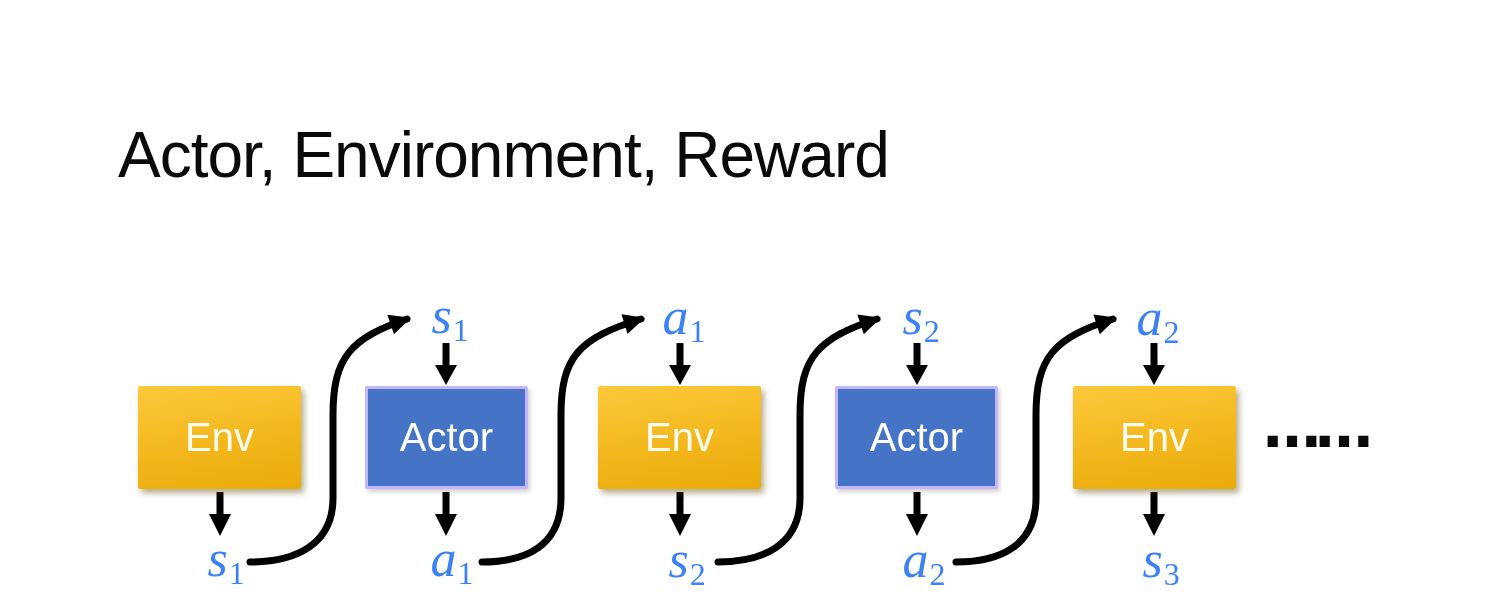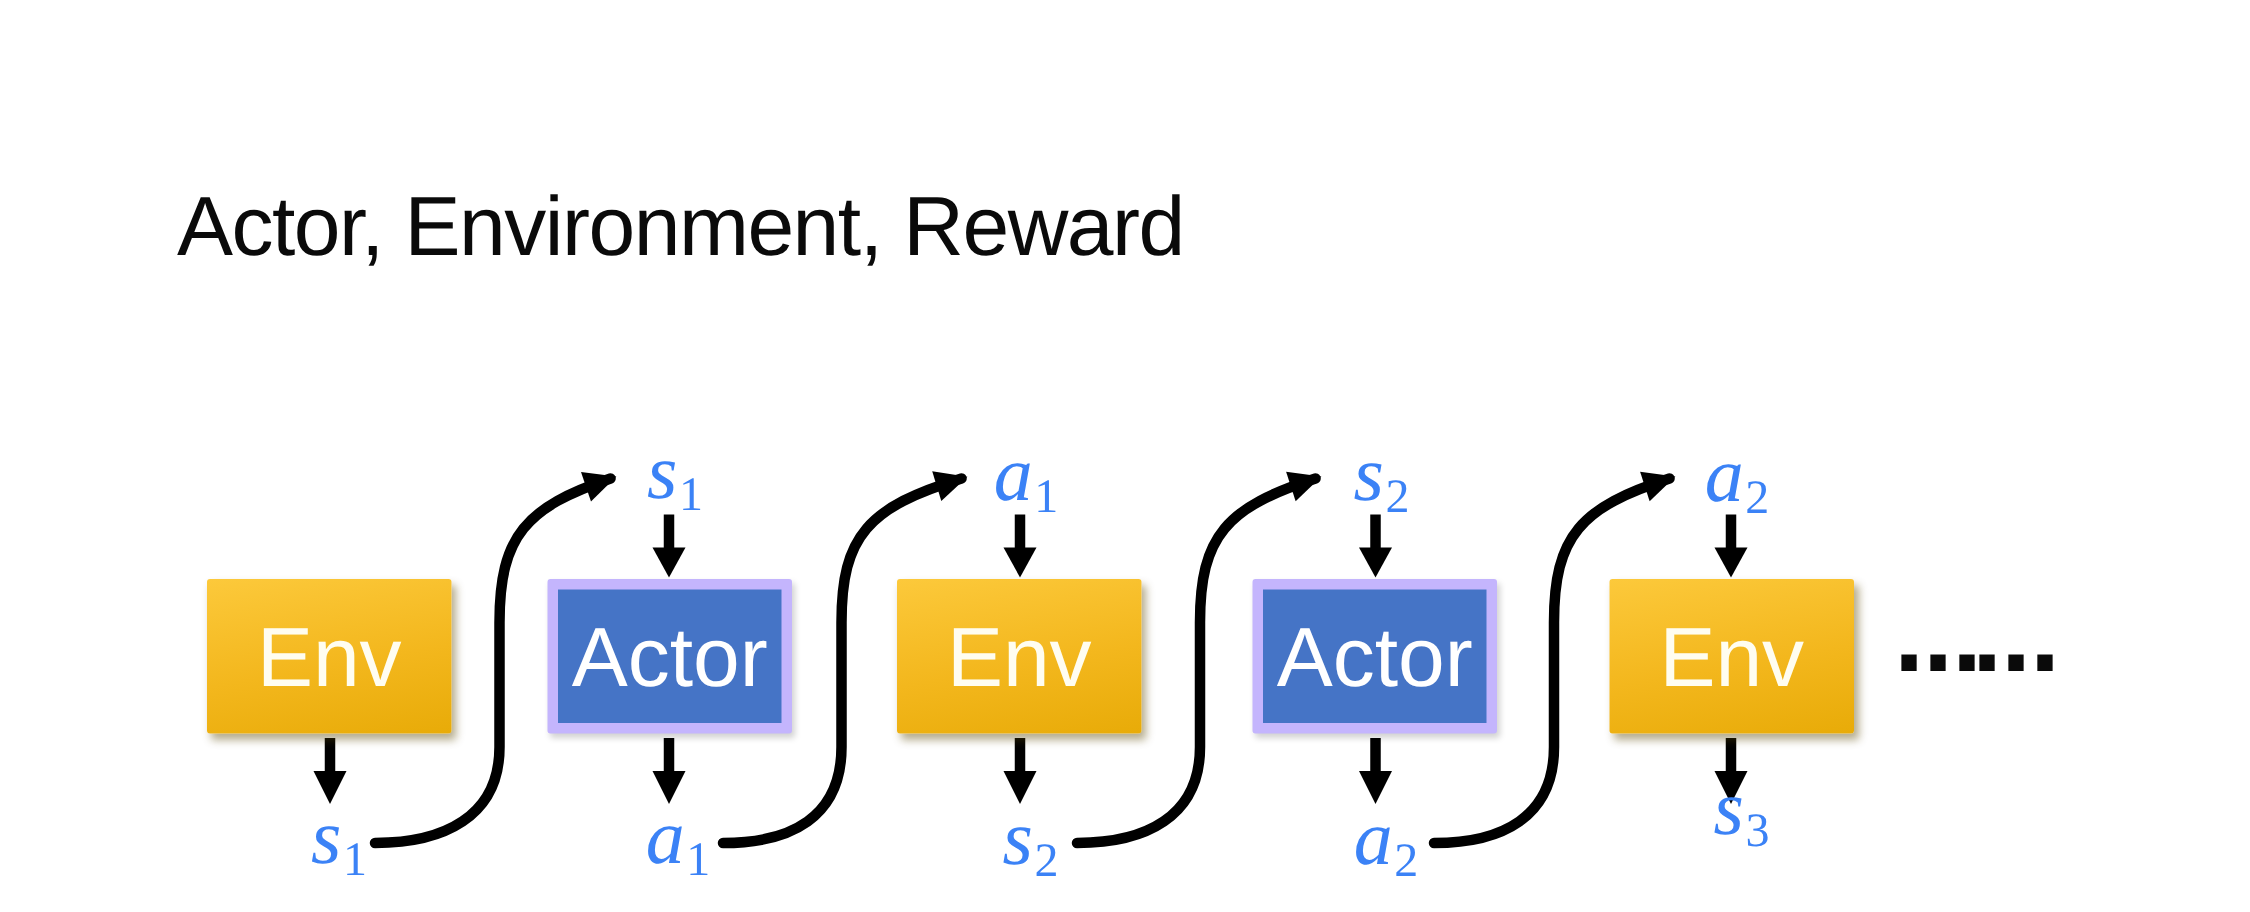--- a/index.html
+++ b/index.html
@@ -16,21 +16,21 @@
     height: 608px;
     background: #ffffff;
     font-family: "Liberation Sans", sans-serif;
   }
   .slide-title {
     position: absolute;
     left: 118px;
     top: 118px;
     margin: 0;
     font-family: "Liberation Sans", sans-serif;
-    font-size: 56px;
+    font-size: 64px;
     font-weight: 300;
     letter-spacing: -1px;
     color: #0a0a0a;
     white-space: nowrap;
   }
   .arrow-layer {
     position: absolute;
     left: 0;
     top: 0;
     width: 1500px;
@@ -38,31 +38,31 @@
   }
   .node-box {
     position: absolute;
     top: 386px;
     width: 163px;
     height: 103px;
     box-sizing: border-box;
     display: flex;
     align-items: center;
     justify-content: center;
-    font-size: 56px;
+    font-size: 40px;
     border-radius: 2px;
   }
   .node-box.env {
     background: linear-gradient(170deg, #FCC93B 0%, #F3B71D 55%, #E8AB08 100%);
     color: #FFFDF0;
     box-shadow: 3px 4px 6px rgba(90, 70, 0, 0.45);
   }
   .node-box.actor {
     background: #4574C6;
-    border: 7px solid #c4b5fd;
+    border: 3px solid #c4b5fd;
     color: #ffffff;
     box-shadow: 2px 3px 4px rgba(0, 0, 0, 0.18);
   }
   .math-label {
     position: absolute;
     transform: translate(-50%, -50%);
     font-family: "Liberation Serif", serif;
     font-style: italic;
     font-size: 52px;
     color: #3b82f6;
@@ -187,19 +187,19 @@
   </div>
   <div class="math-label" style="left:452px; top:559px">
     <span>a</span><sub>1</sub>
   </div>
   <div class="math-label" style="left:687px; top:560px">
     <span>s</span><sub>2</sub>
   </div>
   <div class="math-label" style="left:924px; top:560px">
     <span>a</span><sub>2</sub>
   </div>
-  <div class="math-label" style="left:1161px; top:540px">
+  <div class="math-label" style="left:1161px; top:560px">
     <span>s</span><sub>3</sub>
   </div>
 
   <span class="ellipsis">……</span>
 
 </div>
 
 </body></html>

